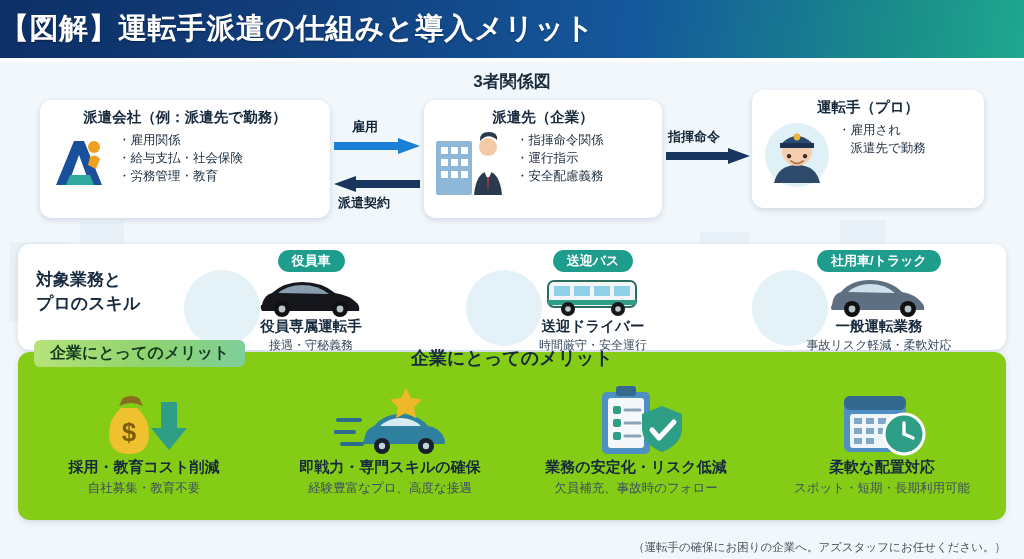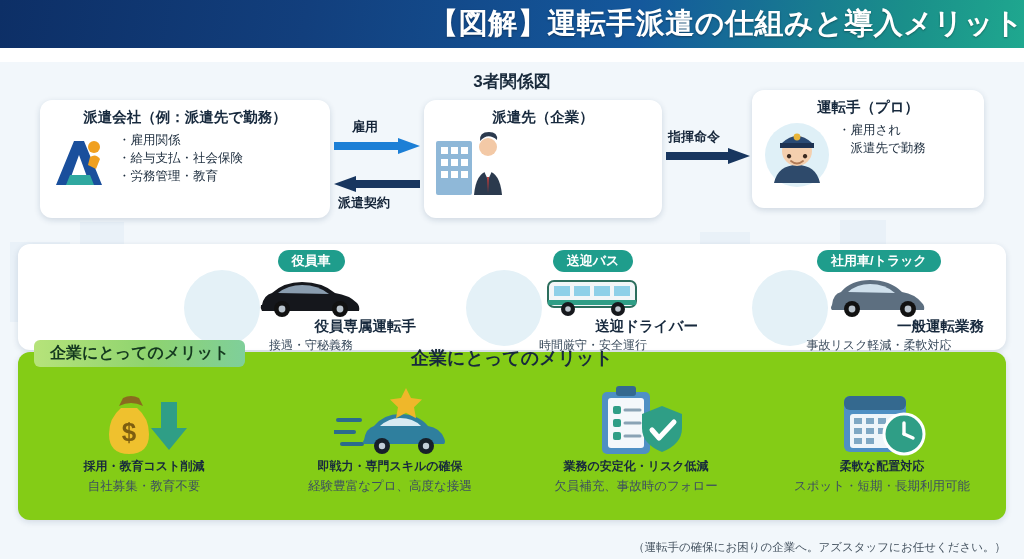--- a/index.html
+++ b/index.html
@@ -6,23 +6,23 @@
   body {
     width: 1024px; height: 559px;
     font-family: "Liberation Sans", "DejaVu Sans", sans-serif;
     background: #ffffff;
     overflow: hidden;
     position: relative;
   }
 
   
   .header {
-    width: 1024px; height: 48px;
+    width: 1024px; height: 58px;
     background: linear-gradient(100deg, #0d2f66 0%, #123f7d 30%, #14589c 62%, #1a8f8a 88%, #1fa88f 100%);
-    display: flex; align-items: center; justify-content: flex-end;
+    display: flex; align-items: center; justify-content: flex-start;
     position: relative;
   }
   .header-title {
     color: #ffffff;
     font-size: 29px;
     font-weight: bold;
     letter-spacing: 0.5px;
     text-shadow: 0 1px 2px rgba(0,0,0,.35);
     white-space: nowrap;
   }
@@ -88,21 +88,21 @@
     position: absolute; top: 6px; width: 210px; text-align: center;
   }
   .job-pill {
     display: inline-block;
     background: #1f9d8c; color: #fff;
     font-size: 13px; font-weight: bold;
     padding: 2px 14px; border-radius: 11px;
     margin-bottom: 1px; white-space: nowrap;
   }
   .job-art { height: 44px; display: flex; align-items: center; justify-content: center; }
-  .job-name { font-size: 14.5px; font-weight: bold; color: #17293d; white-space: nowrap; text-align: right; }
+  .job-name { font-size: 14.5px; font-weight: bold; color: #17293d; white-space: nowrap; }
   .job-sub  { font-size: 12px; color: #3a4b5c; white-space: nowrap; margin-top: 1px; }
   #job-exec   { left: 188px; }
   #job-shuttle{ left: 470px; }
   #job-truck  { left: 756px; }
 
   .job-circle {
     position: absolute; border-radius: 50%;
     background: #e4f1f7;
   }
 
@@ -121,21 +121,21 @@
     padding: 3px 16px; border-radius: 6px; white-space: nowrap;
   }
   .merit-heading {
     position: absolute; top: -6px; left: 0; width: 988px;
     text-align: center; font-size: 18px; font-weight: bold; color: #17293d;
   }
   .merit {
     position: absolute; top: 30px; width: 244px; text-align: center;
   }
   .merit-art { height: 76px; display: flex; align-items: flex-end; justify-content: center; }
-  .merit-name { font-size: 12px; font-weight: bold; color: #17293d; white-space: nowrap; }
+  .merit-name { font-size: 15px; font-weight: bold; color: #17293d; white-space: nowrap; }
   .merit-sub  { font-size: 12.5px; color: #3d4e60; white-space: nowrap; margin-top: 3px; }
   #merit-0 { left: 4px; }
   #merit-1 { left: 250px; }
   #merit-2 { left: 496px; }
   #merit-3 { left: 742px; }
 
   
   .footer {
     position: absolute; right: 18px; bottom: 4px;
     font-size: 11.5px; color: #44525f; white-space: nowrap;
@@ -210,20 +210,25 @@
             <rect x="7" y="40" width="7" height="7"></rect>
               <rect x="17" y="40" width="7" height="7"></rect>
               <rect x="27" y="40" width="7" height="7"></rect>
           </g>
           <circle cx="54" cy="16" r="9" fill="#f3c9a6"></circle>
           <path d="M46 10 q8 -9 17 -1 q1 -8 -8 -8 q-10 0 -9 9 Z" fill="#2b3a4e"></path>
           <path d="M40 64 q2 -22 14 -24 q12 2 14 24 Z" fill="#2b3a4e"></path>
           <path d="M50 40 l4 9 l4 -9 l-4 -2 Z" fill="#ffffff"></path>
           <path d="M53 46 l1 16 l1 -16 z" fill="#b23b3b"></path>
         </svg>
+        <div class="bullets">
+          <div>・指揮命令関係</div>
+          <div>・運行指示</div>
+          <div>・安全配慮義務</div>
+        </div>
       </div>
     </div>
 
     <svg class="arrow-svg" style="left:666px; top:84px;" width="84" height="16" viewBox="0 0 84 16">
       <path d="M0 4 H62 V0 L84 8 L62 16 V12 H0 Z" fill="#18365f"></path>
     </svg>
     <div class="arrow-label" style="left:668px; top:64px;">指揮命令</div>
 
     <div class="card" id="card-driver">
       <div class="card-title">運転手（プロ）</div>
@@ -241,20 +246,24 @@
         </svg>
         <div class="bullets">
           <div>・雇用され</div>
           <div>　派遣先で勤務</div>
         </div>
       </div>
     </div>
   </div>
 
   <div class="sec2">
+    <div class="sec2-label">
+      <div>対象業務と</div>
+      <div>プロのスキル</div>
+    </div>
 
     <div class="job-circle" style="left:166px; top:26px; width:76px; height:76px;"></div>
     <div class="job" id="job-exec">
       <div class="job-pill">役員車</div>
       <div class="job-art">
         <svg width="118" height="44" viewBox="0 0 118 44">
           <path d="M10 32 q2 -10 10 -12 q12 -11 30 -11 q20 0 33 11 q14 2 22 10 q3 3 2 8 H10 q-2 -3 -1 -6 Z" fill="#15171c"></path>
           <path d="M26 20 q10 -8 24 -8 q16 0 27 9 z" fill="#9fb5c9" opacity=".85"></path>
           <circle cx="30" cy="36" r="8" fill="#111"></circle>
             <circle cx="30" cy="36" r="3.4" fill="#b9c3cc"></circle>

